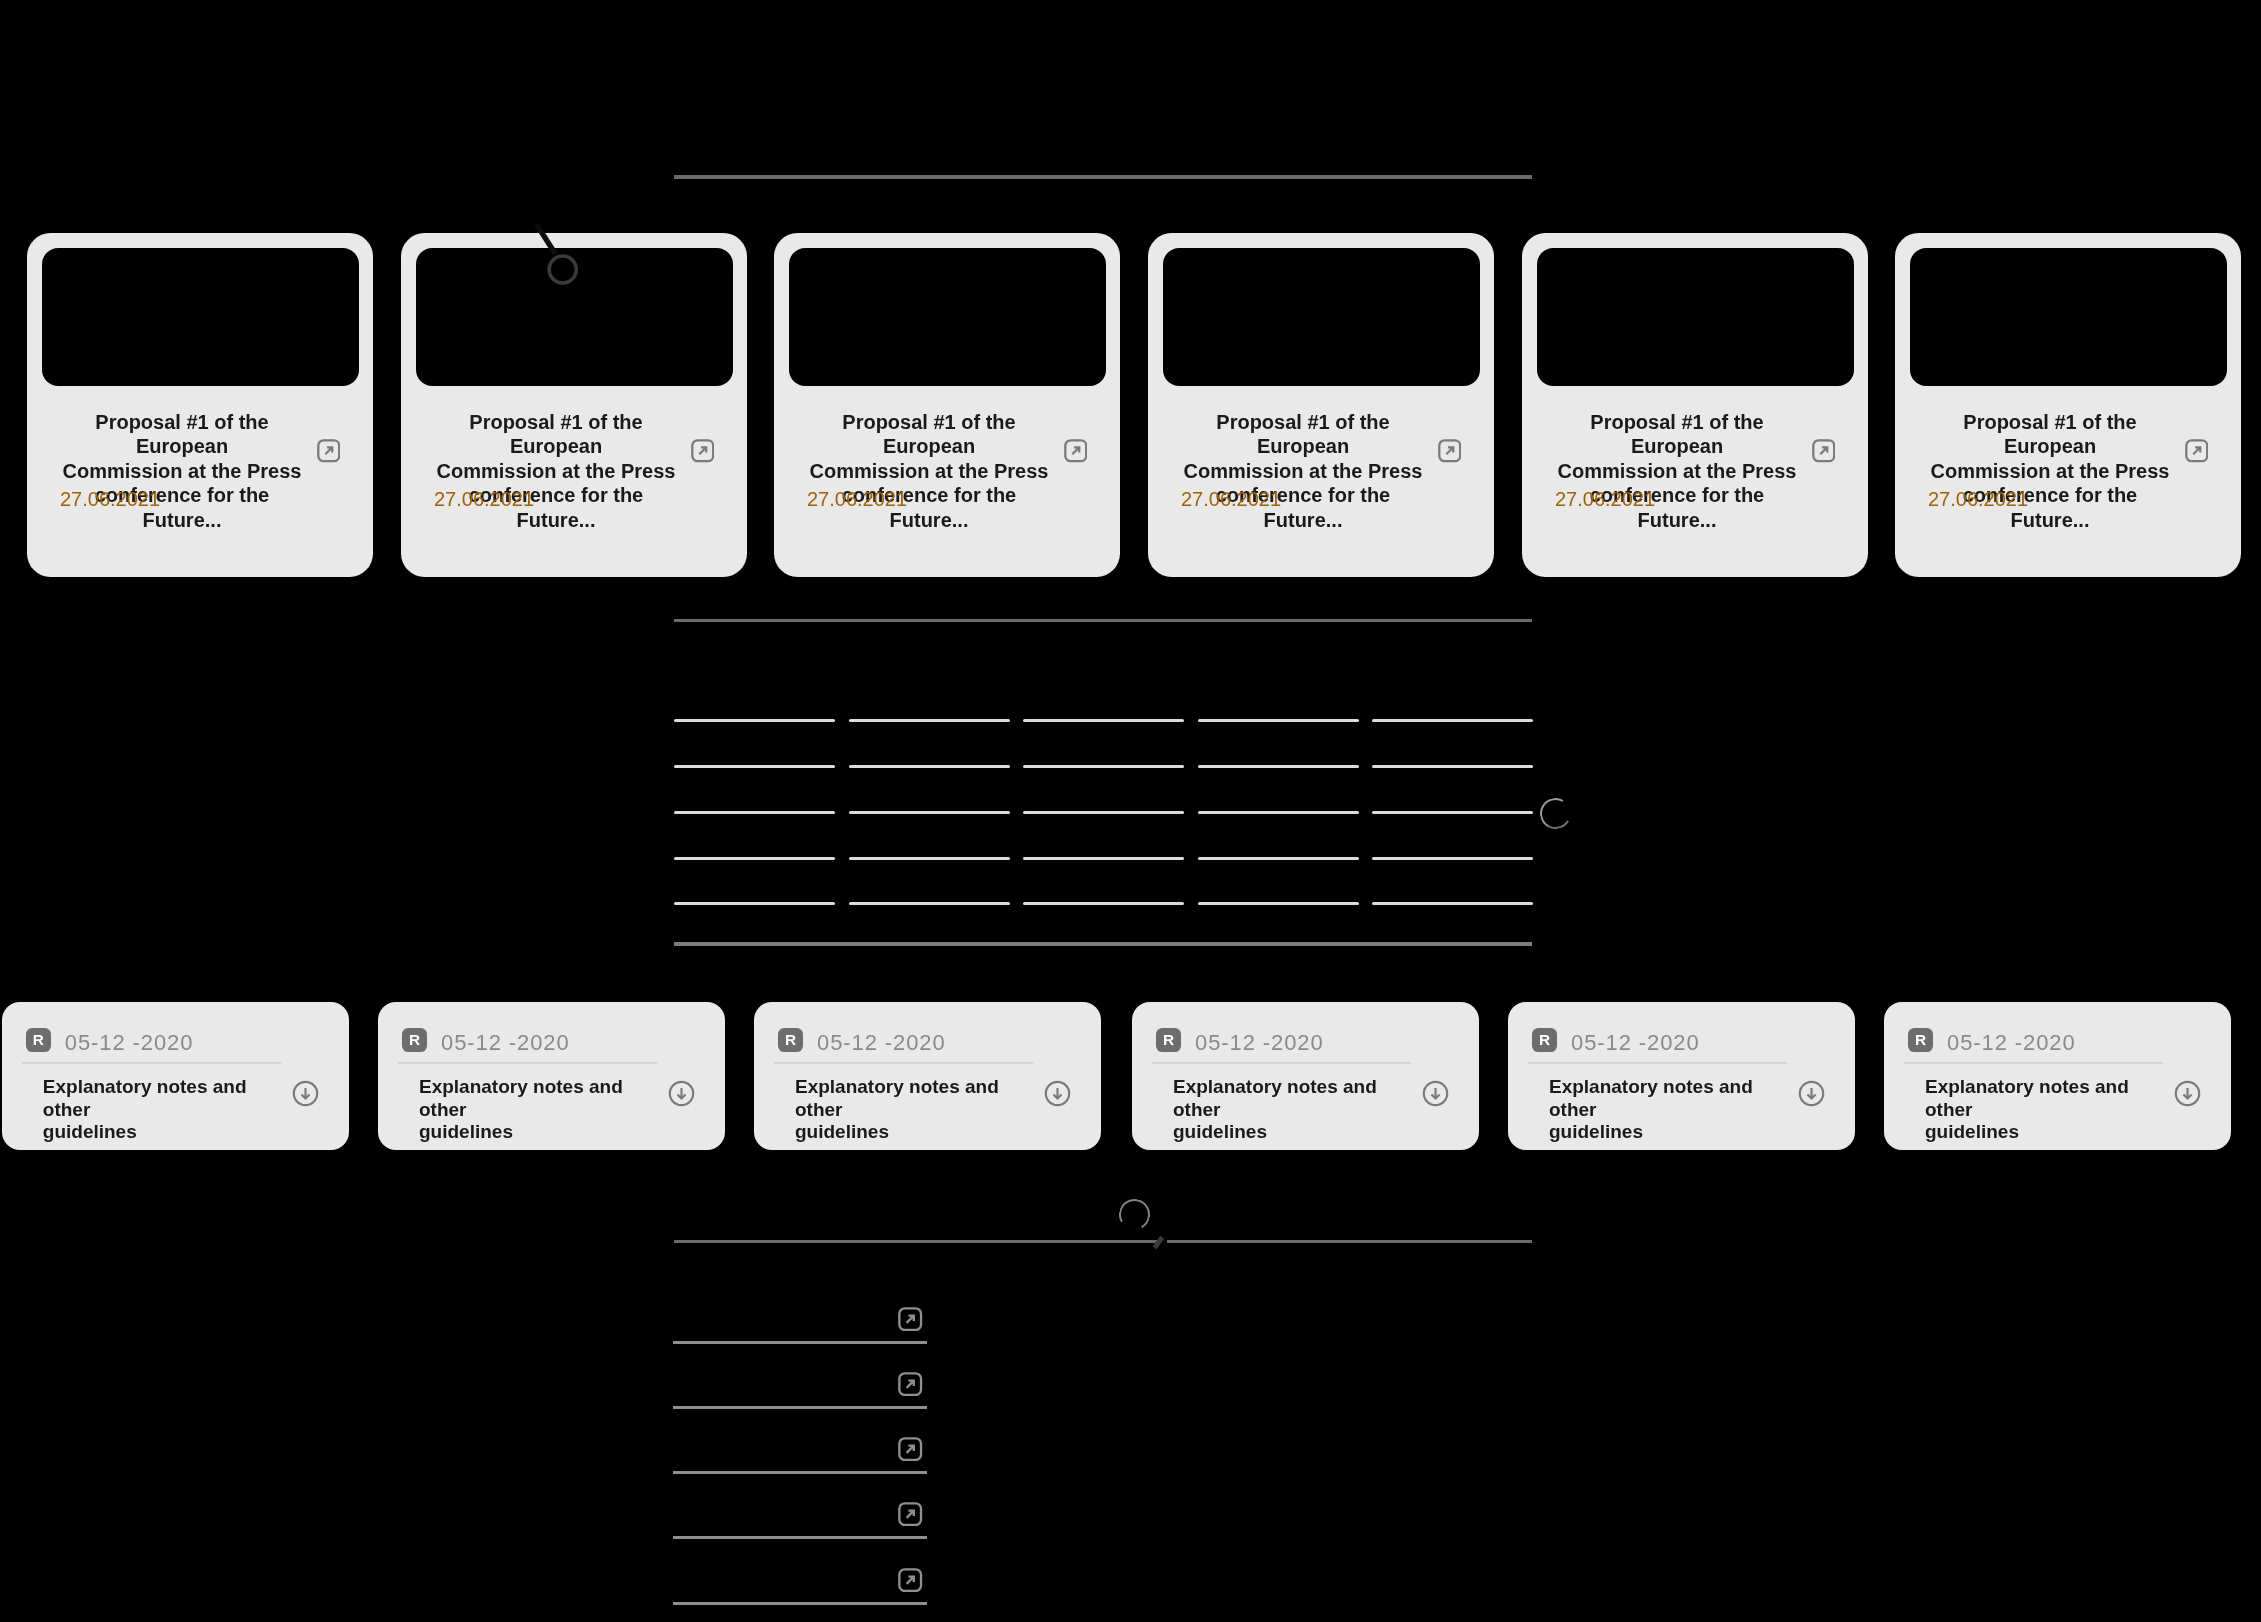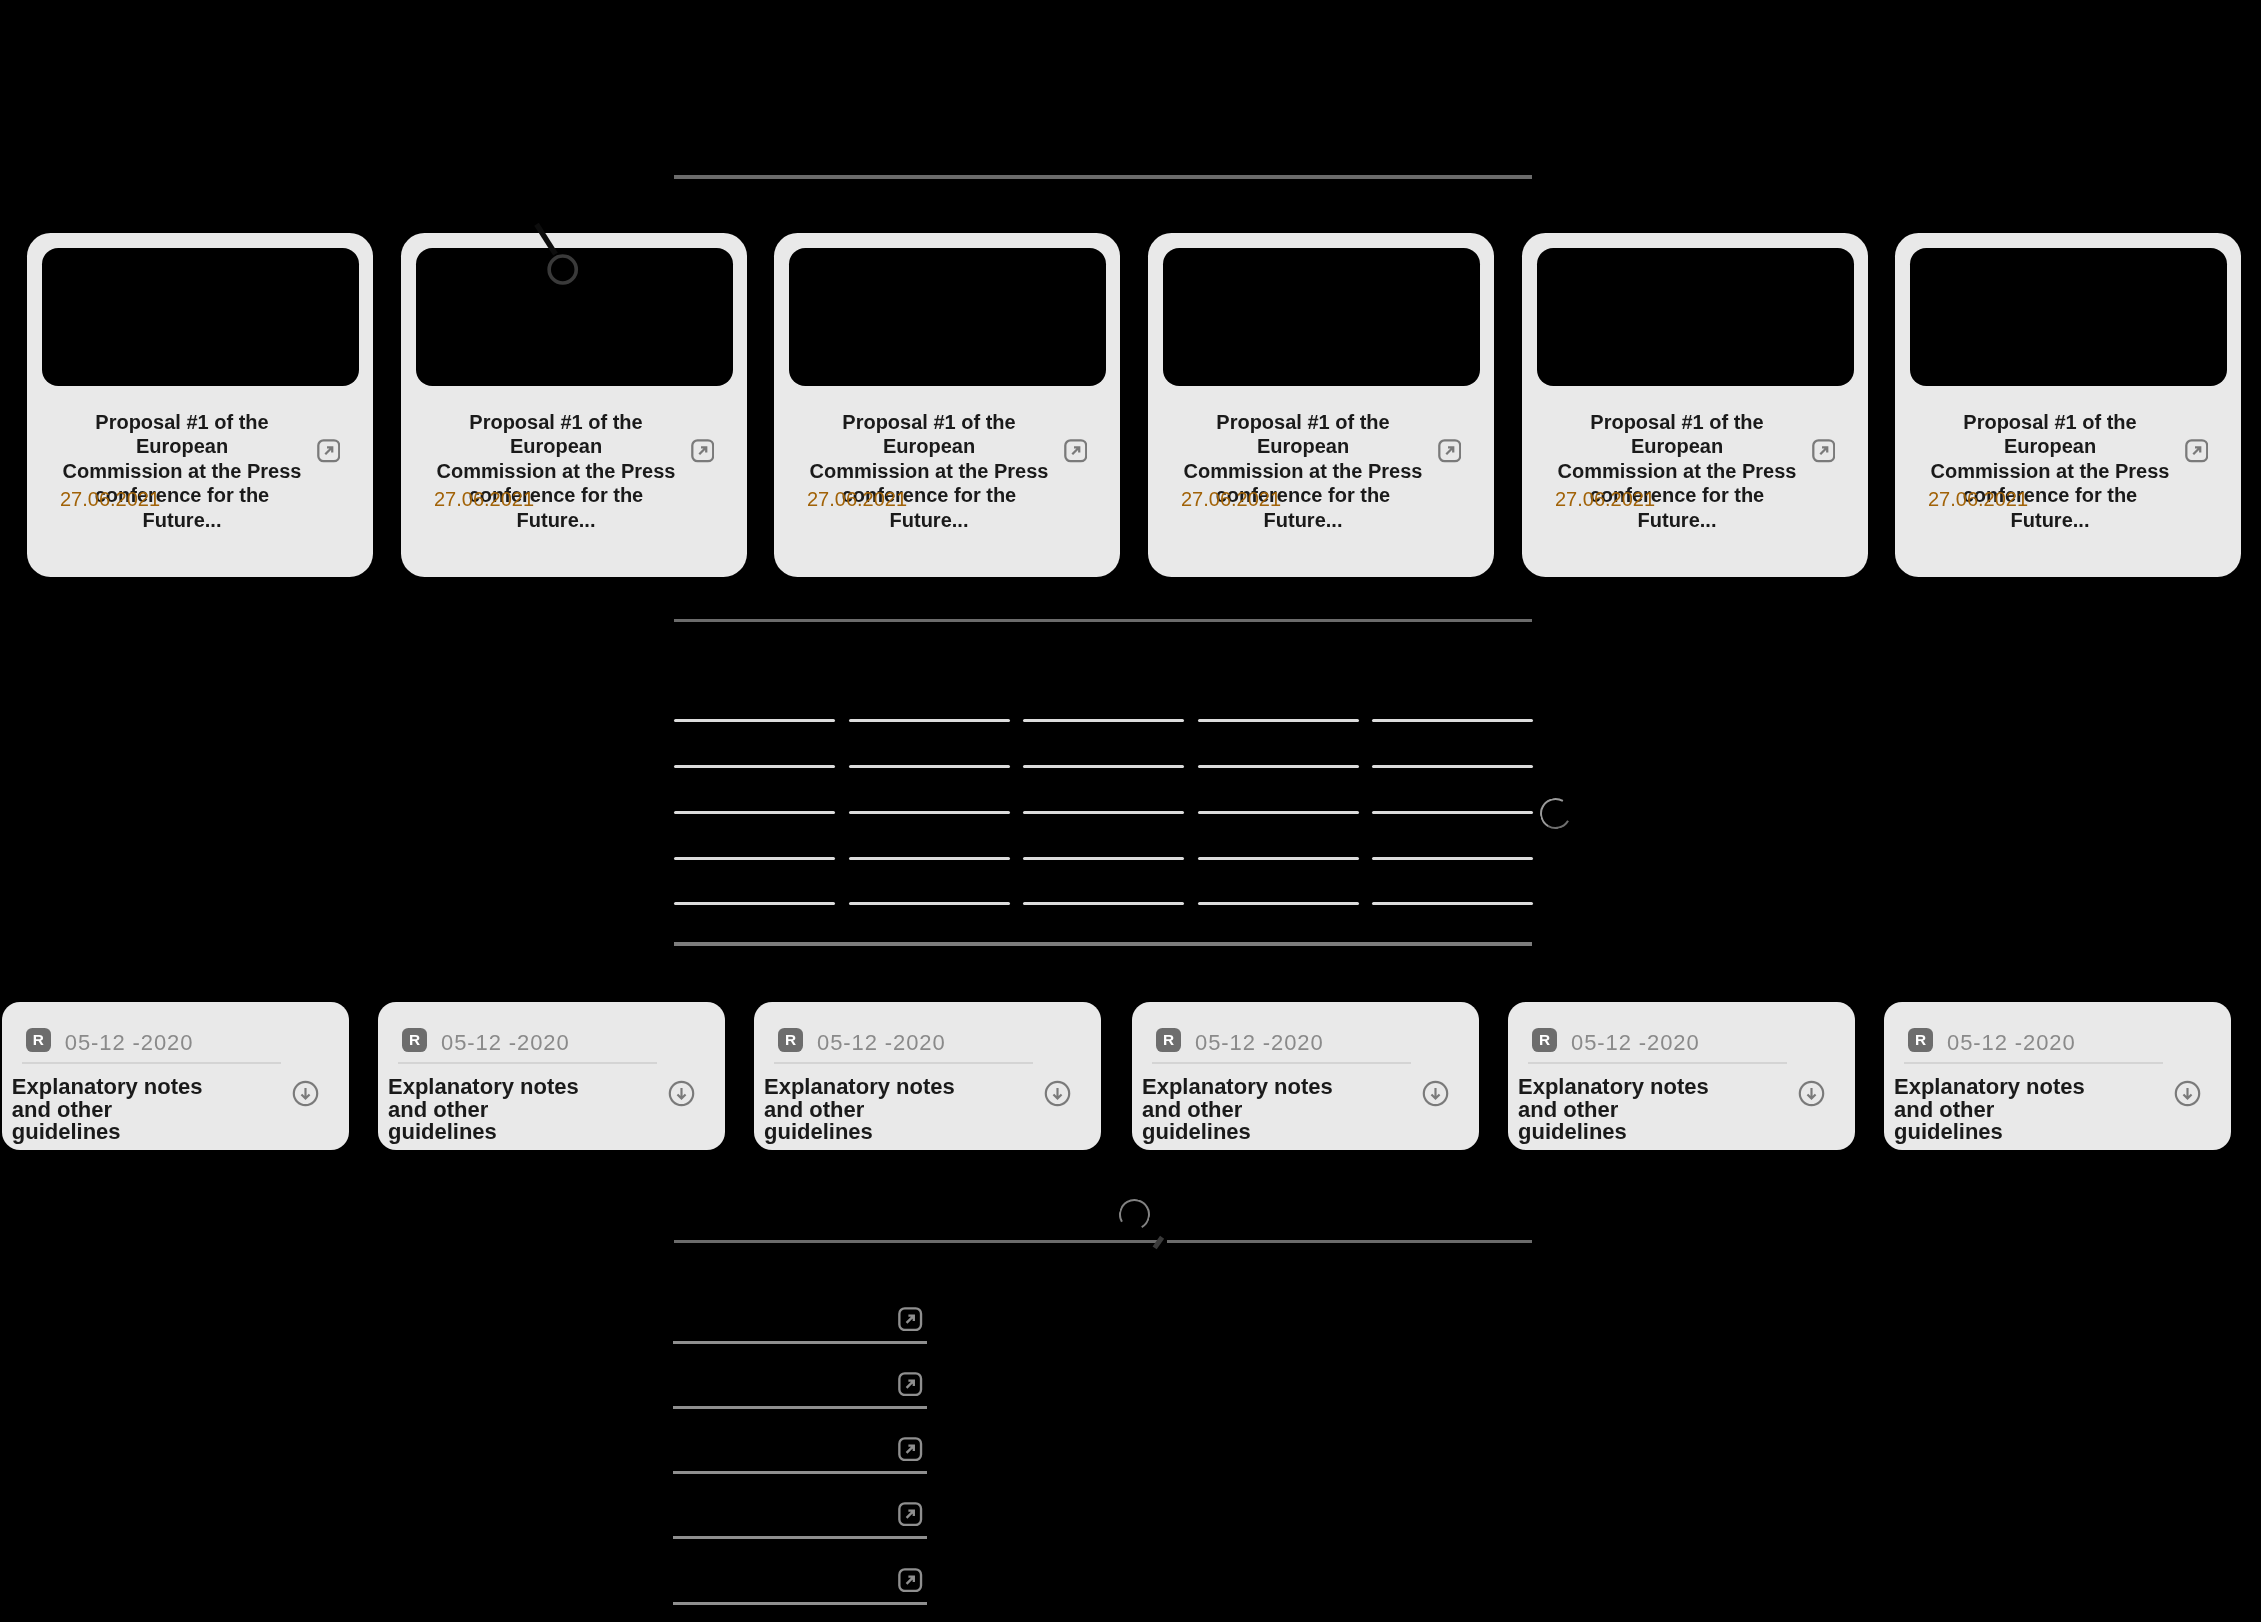--- a/index.html
+++ b/index.html
@@ -32,21 +32,21 @@
   .spinner{position:absolute;width:27px;height:27px;border-radius:50%;border:2.7px solid #999;}
   .spinner-right{left:1540px;top:798px;border-right-color:transparent;border-bottom-color:#6f6f6f;transform:rotate(-15deg);}
   .spinner-left{left:1119px;top:1199px;border-color:#828282;border-bottom-color:transparent;transform:rotate(15deg);}
 
   
   .rcard{position:absolute;top:1002px;width:347px;height:148px;background:#e9e9e9;border-radius:18px;}
   .rbadge{position:absolute;left:24.4px;top:26px;width:24.4px;height:24.4px;background:#6d6d6d;border-radius:6.3px;
           color:#fff;font-size:15.4px;font-weight:700;text-align:center;line-height:24.4px;}
   .rdate{position:absolute;left:63px;top:28px;font-size:22px;color:#8a8a8a;letter-spacing:0.9px;}
   .rdivider{position:absolute;left:20px;top:60px;width:259px;height:1.8px;background:#d4d4d4;}
-  .rtitle{position:absolute;left:10px;top:74px;width:231px;font-size:22px;line-height:22.6px;font-weight:700;color:#1a1a1a;}
+  .rtitle{position:absolute;left:41px;top:74px;width:231px;font-size:19px;line-height:22.6px;font-weight:700;color:#1a1a1a;}
   .dl-icon{position:absolute;right:30px;top:78px;width:27px;height:27px;}
 
   
   .link-row{position:absolute;left:673px;width:254px;height:64px;}
   .link-row .row-line{position:absolute;left:0;bottom:0;width:254px;height:2.7px;background:#8f8f8f;}
   .link-icon{position:absolute;right:4.5px;top:27px;width:24.4px;height:24.4px;}
 </style>
 </head>
 <body>
 

